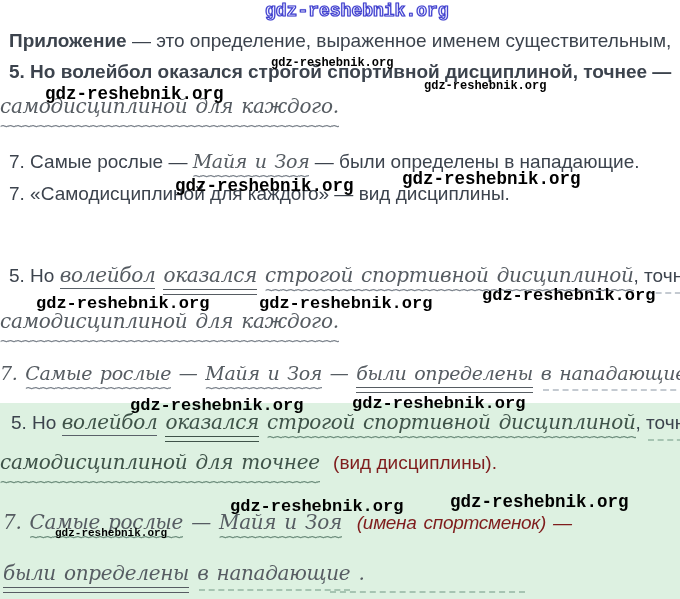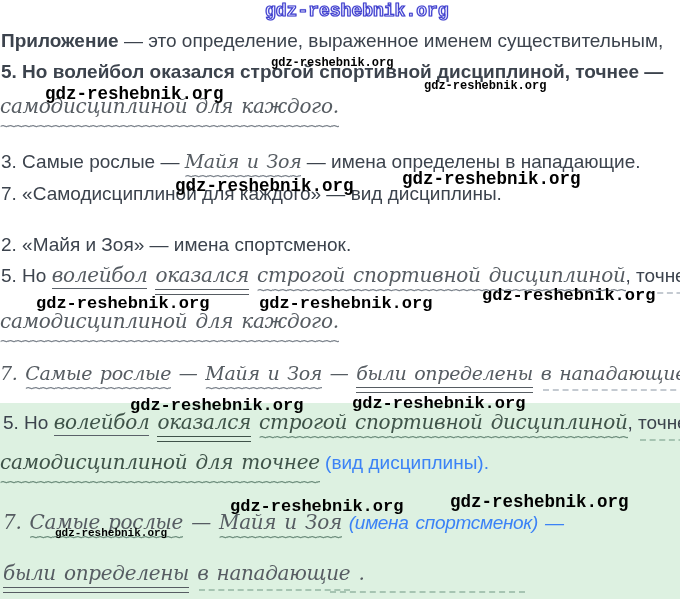--- a/index.html
+++ b/index.html
@@ -2,24 +2,24 @@
 <html><head>
 <meta charset="utf-8">
 <style>
   html,body{margin:0;padding:0;background:#fff;}
   .page{
     position:relative;width:680px;height:599px;background:#ffffff;overflow:hidden;
     font-family:"Liberation Sans",sans-serif;
   }
   .green-block{position:absolute;left:0;top:403px;width:680px;height:196px;background:#ddf1e1;}
   .line{position:absolute;white-space:nowrap;line-height:26px;}
-  .sans{font-family:"Liberation Sans",sans-serif;font-size:19px;color:#3c434d;}
+  .sans{font-family:"Liberation Sans",sans-serif;font-size:19px;color:#3c434d;margin-left:8px;}
   .serif{font-family:"DejaVu Serif",serif;font-style:italic;font-size:20px;color:#565c62;letter-spacing:-0.3px;word-spacing:2px;}
   .in-green .serif{color:#3f5349;}
-  .in-green .sans{color:#3b82f6;}
+  .in-green .sans{color:#7f1d1d;}
   .b{font-weight:bold;}
   .mk{display:inline-block;position:relative;}
   
   .u1{border-bottom:1.5px solid #5a6169;}
   
   .u2::after{content:"";position:absolute;left:0;right:0;top:calc(100% + 1px);height:4px;
     border-top:1.5px solid currentColor;border-bottom:1.5px solid currentColor;}
   
   .uw::after{
     content:"~~~~~~~~~~~~~~~~~~~~~~~~~~~~~~~~~~~~~~~~~~~~~~~~~~~~~~~~~~~~~~~~~~~~~~~~~~~~~~~~";
@@ -44,24 +44,23 @@
 
 <div class="page">
 
   <div class="green-block"></div>
 
   <div class="line sans" style="left:1px;top:28px;"><span class="b">Приложение</span><span> — это определение, выраженное именем существительным,</span></div>
 
   <div class="line sans" style="left:1px;top:59px;font-weight:bold;">5. Но волейбол оказался строгой спортивной дисциплиной, точнее —</div>
   <div class="line serif" style="left:0px;top:93px;"><span class="mk uw uw-low">самодисциплиной для каждого.</span></div>
 
-  <div class="line sans" style="left:1px;top:148px;"><span>3. Самые рослые — </span><span class="serif mk uw" style="font-size:19px;">Майя и Зоя</span><span> — имена определены в нападающие.</span></div>
+  <div class="line sans" style="left:1px;top:148px;"><span>7. Самые рослые — </span><span class="serif mk uw" style="font-size:19px;">Майя и Зоя</span><span> — были определены в нападающие.</span></div>
 
   <div class="line sans" style="left:1px;top:181px;">7. «Самодисциплиной для каждого» — вид дисциплины.</div>
-  <div class="line sans" style="left:1px;top:232px;">2. «Майя и Зоя» — имена спортсменок.</div>
 
   <div class="line sans" style="left:1px;top:262px;"><span>5. Но </span><span class="serif mk u1">волейбол</span><span class="serif"> </span><span class="serif mk u2">оказался</span><span class="serif"> </span><span class="serif mk uw">строгой спортивной дисциплиной</span><span>, </span><span class="mk ud">точнее —</span></div>
   <div class="line serif" style="left:0px;top:308px;"><span class="mk uw uw-low">самодисциплиной для каждого.</span></div>
 
   <div class="line serif" style="left:0px;top:360px;font-size:19px;"><span>7. </span><span class="mk uw">Самые рослые</span><span> — </span><span class="mk uw">Майя и Зоя</span><span> — </span><span class="mk u2">были определены</span><span> </span><span class="mk ud">в нападающие</span></div>
 
   <div class="line sans in-green" style="left:3px;top:409px;"><span>5. Но </span><span class="serif mk u1">волейбол</span><span class="serif"> </span><span class="serif mk u2">оказался</span><span class="serif"> </span><span class="serif mk uw">строгой спортивной дисциплиной</span><span>, </span><span class="mk ud">точнее —</span></div>
   <div class="line in-green" style="left:0px;top:449px;"><span class="serif mk uw uw-low">самодисциплиной для точнее</span><span class="sans"> (вид дисциплины).</span></div>
 
   <div class="line in-green serif" style="left:3px;top:509px;"><span>7. </span><span class="mk uw">Самые рослые</span><span> — </span><span class="mk uw">Майя и Зоя</span><span class="sans"> (имена спортсменок) —</span></div>

